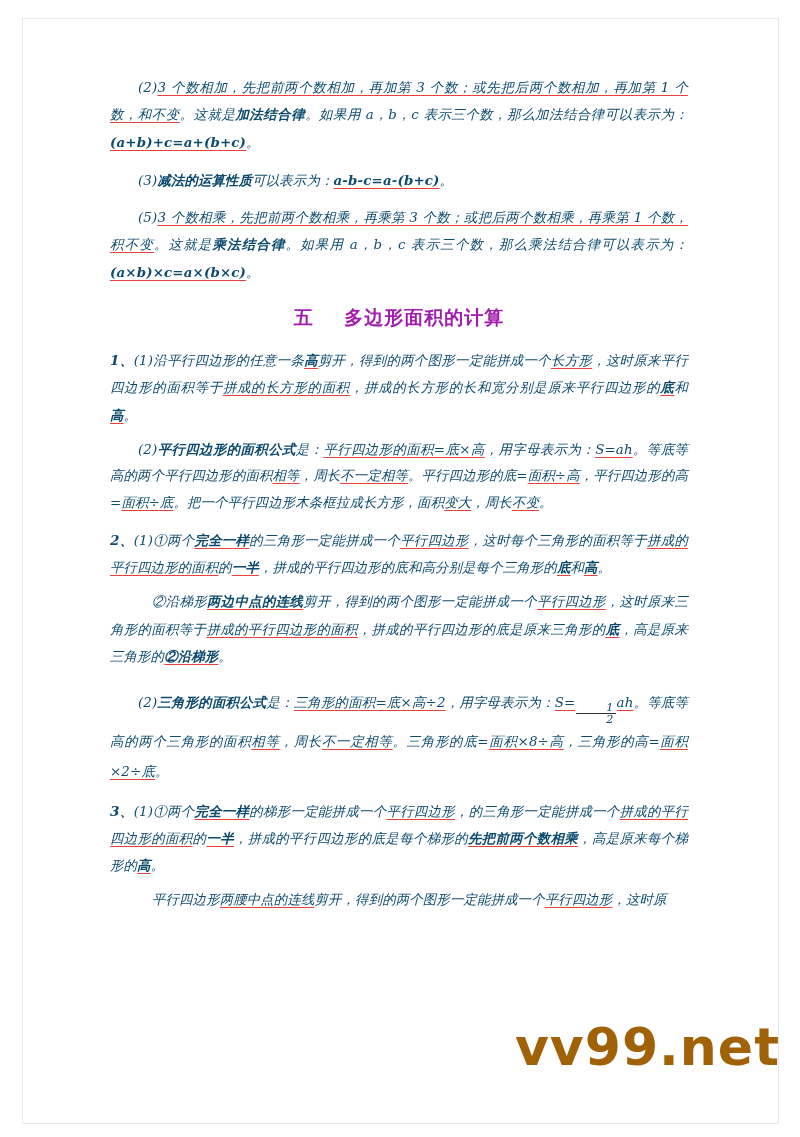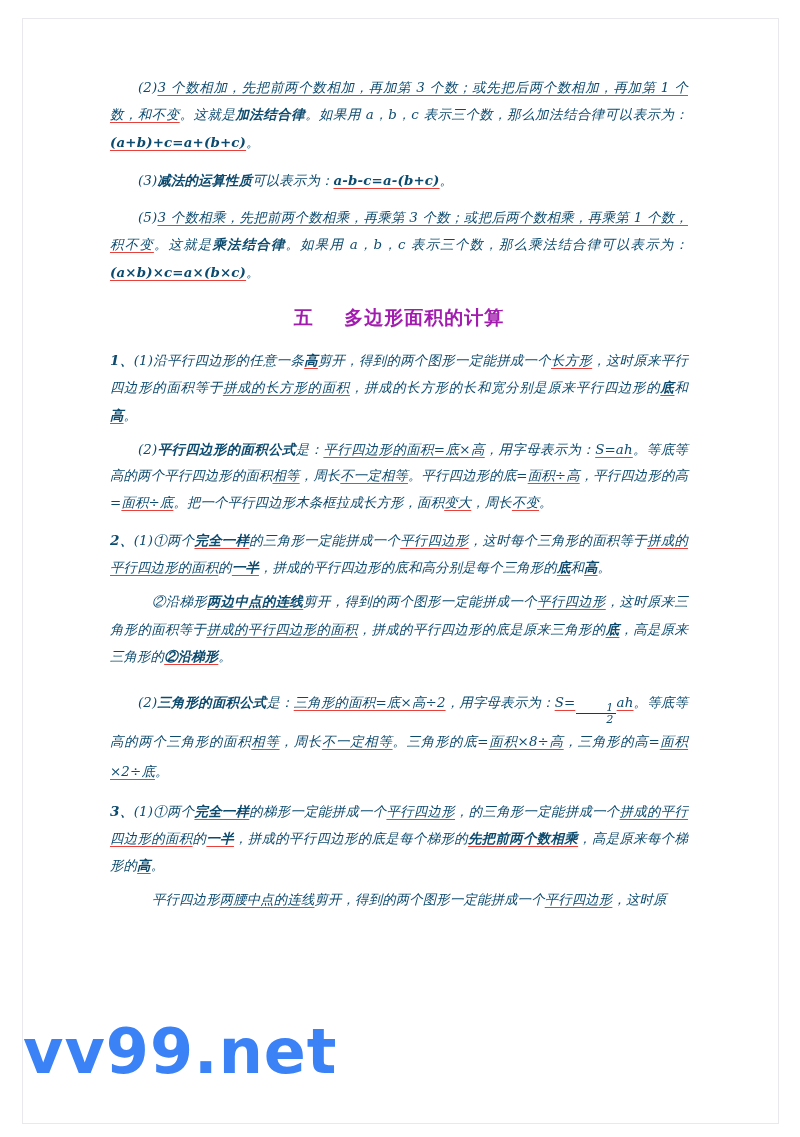--- a/index.html
+++ b/index.html
@@ -25,26 +25,26 @@
     border: 1px solid #e9e9ed;
     box-sizing: border-box;
     overflow: hidden;
   }
 
   #watermark {
     position: absolute;
     left: 0;
     top: 1002px;
     width: 757px;
-    text-align: left;
+    text-align: right;
     font-family: "DejaVu Sans", "Liberation Sans", sans-serif;
-    font-size: 62px;
+    font-size: 52px;
     font-weight: bold;
     letter-spacing: 1px;
-    color: #3b82f6;
+    color: #a16207;
     user-select: none;
     pointer-events: none;
     z-index: 1;
     line-height: 1;
   }
 
   #content {
     position: absolute;
     left: 87px;
     top: 56px;

